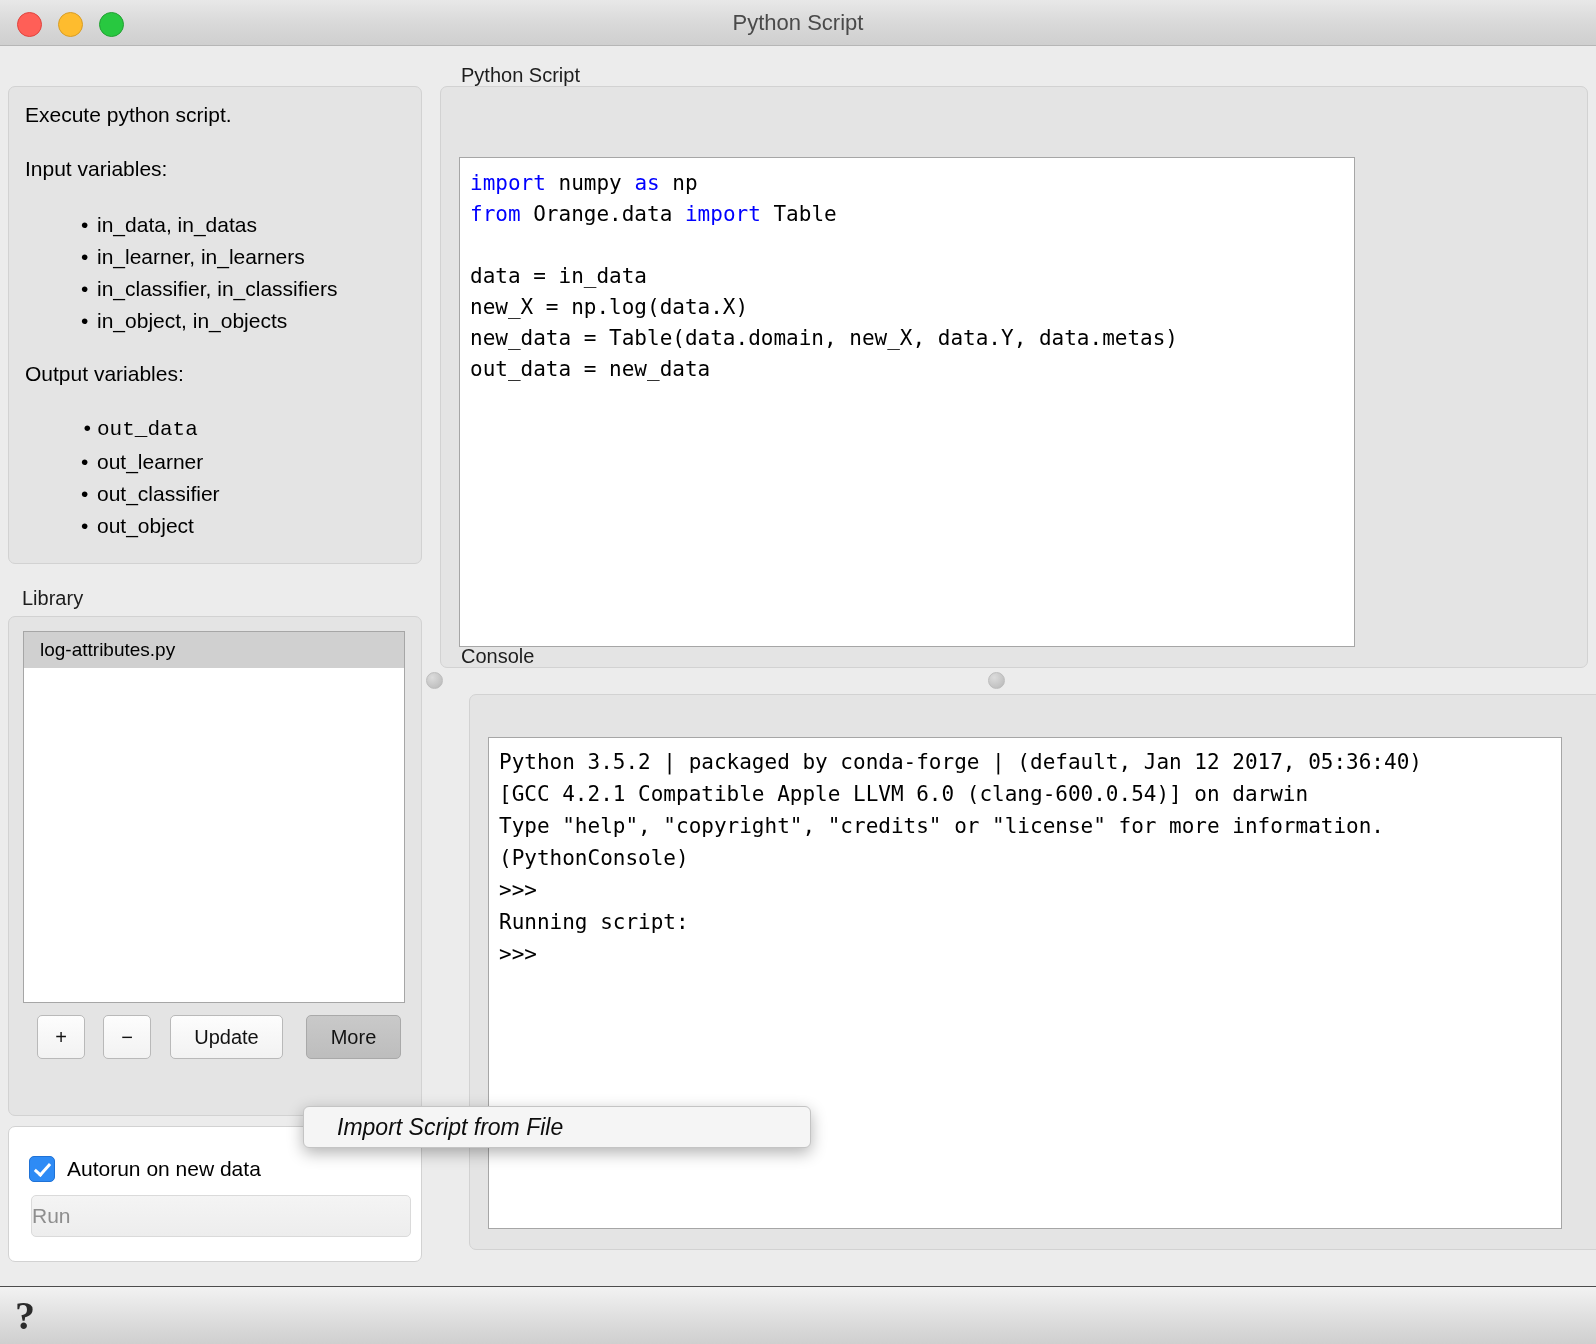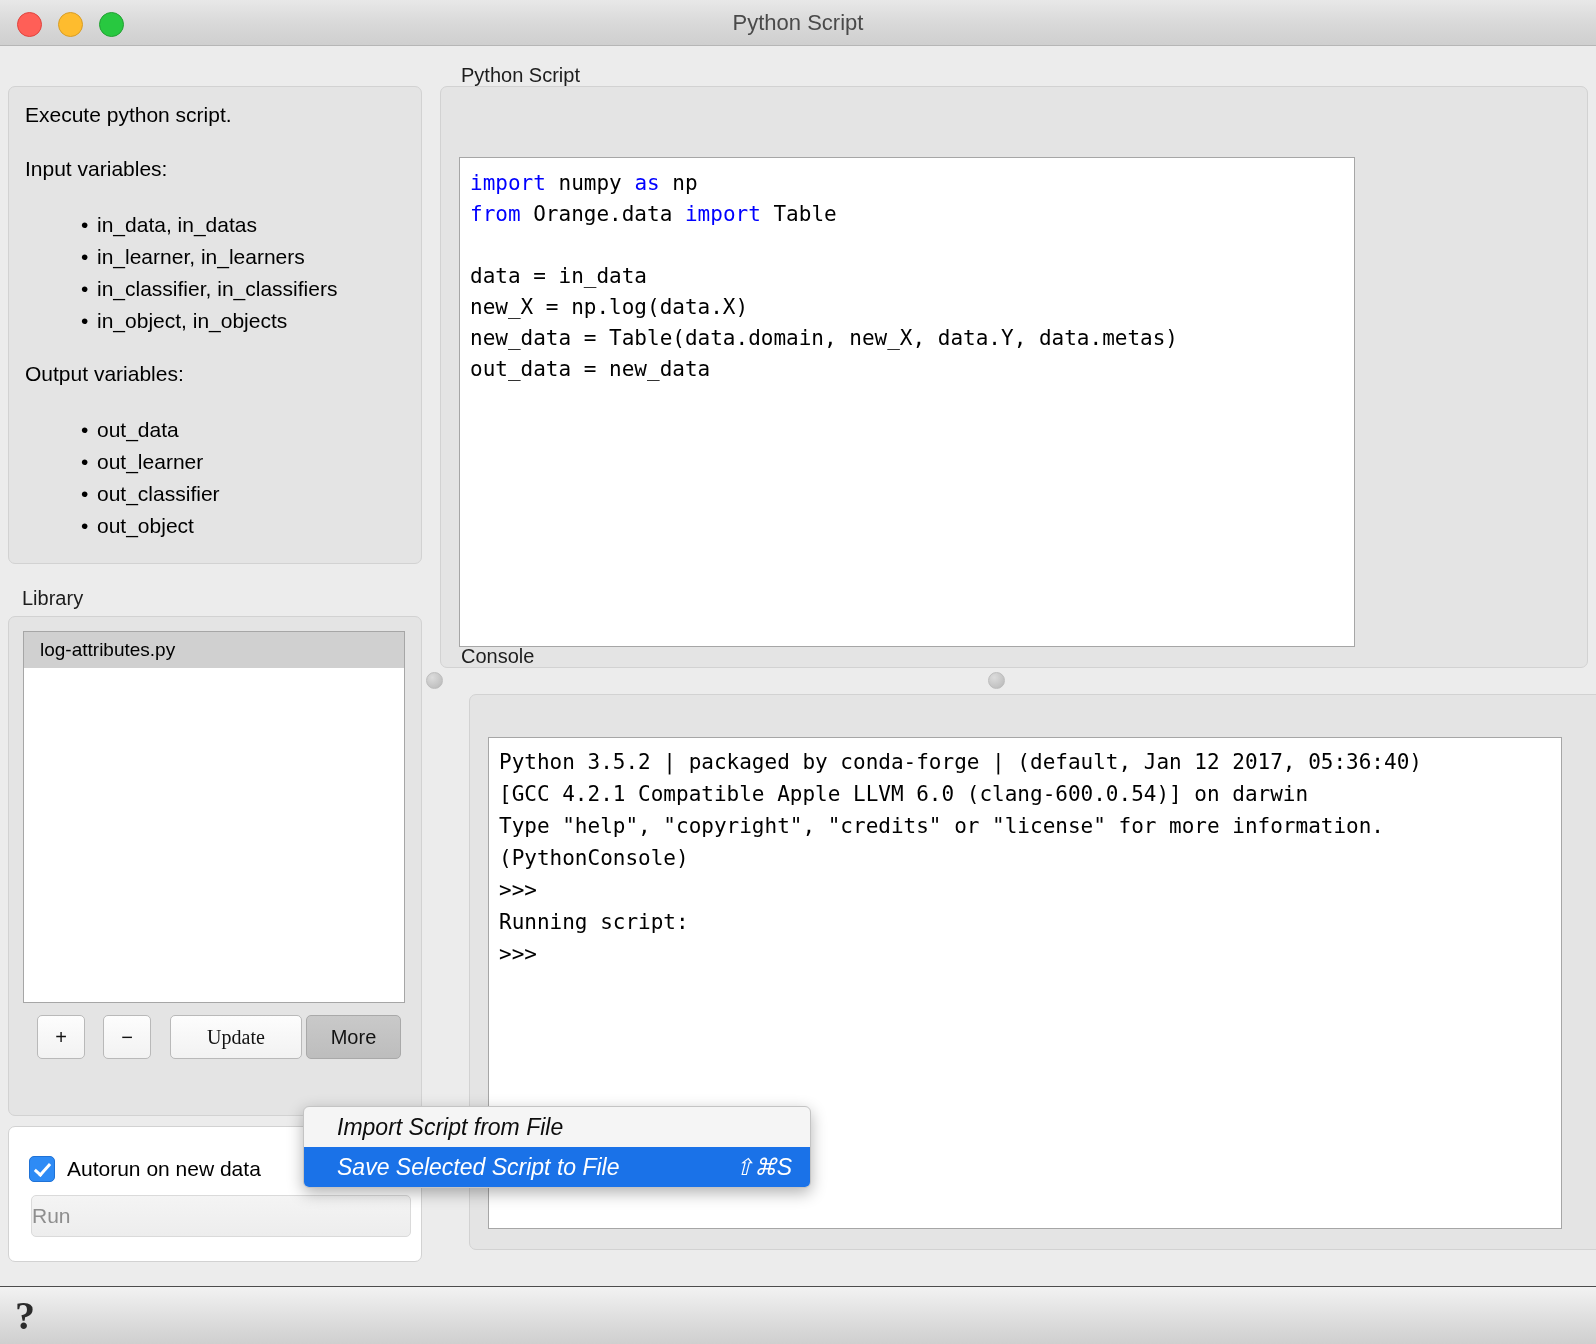--- a/index.html
+++ b/index.html
@@ -144,21 +144,21 @@
     border-radius: 5px;
     box-sizing: border-box;
     font-size: 20px;
     color: #121212;
     text-align: center;
     line-height: 42px;
     font-family: "Liberation Sans", sans-serif;
   }
   #btn-plus   { left: 14px;  width: 48px; }
   #btn-minus  { left: 80px;  width: 48px; }
-  #btn-update { left: 147px; width: 132px; font-family: Liberation Serif, serif; }
+  #btn-update { left: 147px; width: 113px; }
   #btn-more   {
     left: 283px; width: 95px;
     background: linear-gradient(to bottom, #c9c9c9 0%, #bdbdbd 100%);
     border-color: #a9a9a9;
   }
 
   #bottom-box {
     position: absolute;
     left: 8px; top: 1080px;
     width: 414px;
@@ -363,21 +363,21 @@
       <div class="info-para" style="top:16px;">Execute python script.</div>
       <div class="info-para" style="top:70px;">Input variables:</div>
 
       <div class="info-list" style="top:126px;"><span class="bullet">•</span><span>in_data, in_datas</span></div>
       <div class="info-list" style="top:158px;"><span class="bullet">•</span><span>in_learner, in_learners</span></div>
       <div class="info-list" style="top:190px;"><span class="bullet">•</span><span>in_classifier, in_classifiers</span></div>
       <div class="info-list" style="top:222px;"><span class="bullet">•</span><span>in_object, in_objects</span></div>
 
       <div class="info-para" style="top:275px;">Output variables:</div>
 
-      <div class="info-list" style="top:331px;"><span class="bullet">•</span><span>out_data</span></div>
+      <div class="info-list" style="top:331px;font-family:Liberation Mono, monospace;"><span class="bullet">•</span><span>out_data</span></div>
       <div class="info-list" style="top:363px;"><span class="bullet">•</span><span>out_learner</span></div>
       <div class="info-list" style="top:395px;"><span class="bullet">•</span><span>out_classifier</span></div>
       <div class="info-list" style="top:427px;"><span class="bullet">•</span><span>out_object</span></div>
     </div>
 
     <div class="caption" style="left:22px; top:541px;">Library</div>
 
     <div id="library-box">
       <div id="library-list">
         <div class="lib-item">log-attributes.py</div>
@@ -426,24 +426,20 @@
 &gt;&gt;&gt;
 Running script:
 &gt;&gt;&gt;</pre>
       </div>
     </div>
 
     <div id="more-menu">
       <div class="menu-item">
         <span>Import Script from File</span>
       </div>
-      <div class="menu-item highlight">
-        <span>Save Selected Script to File</span>
-        <span class="menu-shortcut">⇧⌘S</span>
-      </div>
     </div>
 
   </div>
 
   <div id="status-strip">
     <div id="help-icon">?</div>
   </div>
 
 </div>
 

